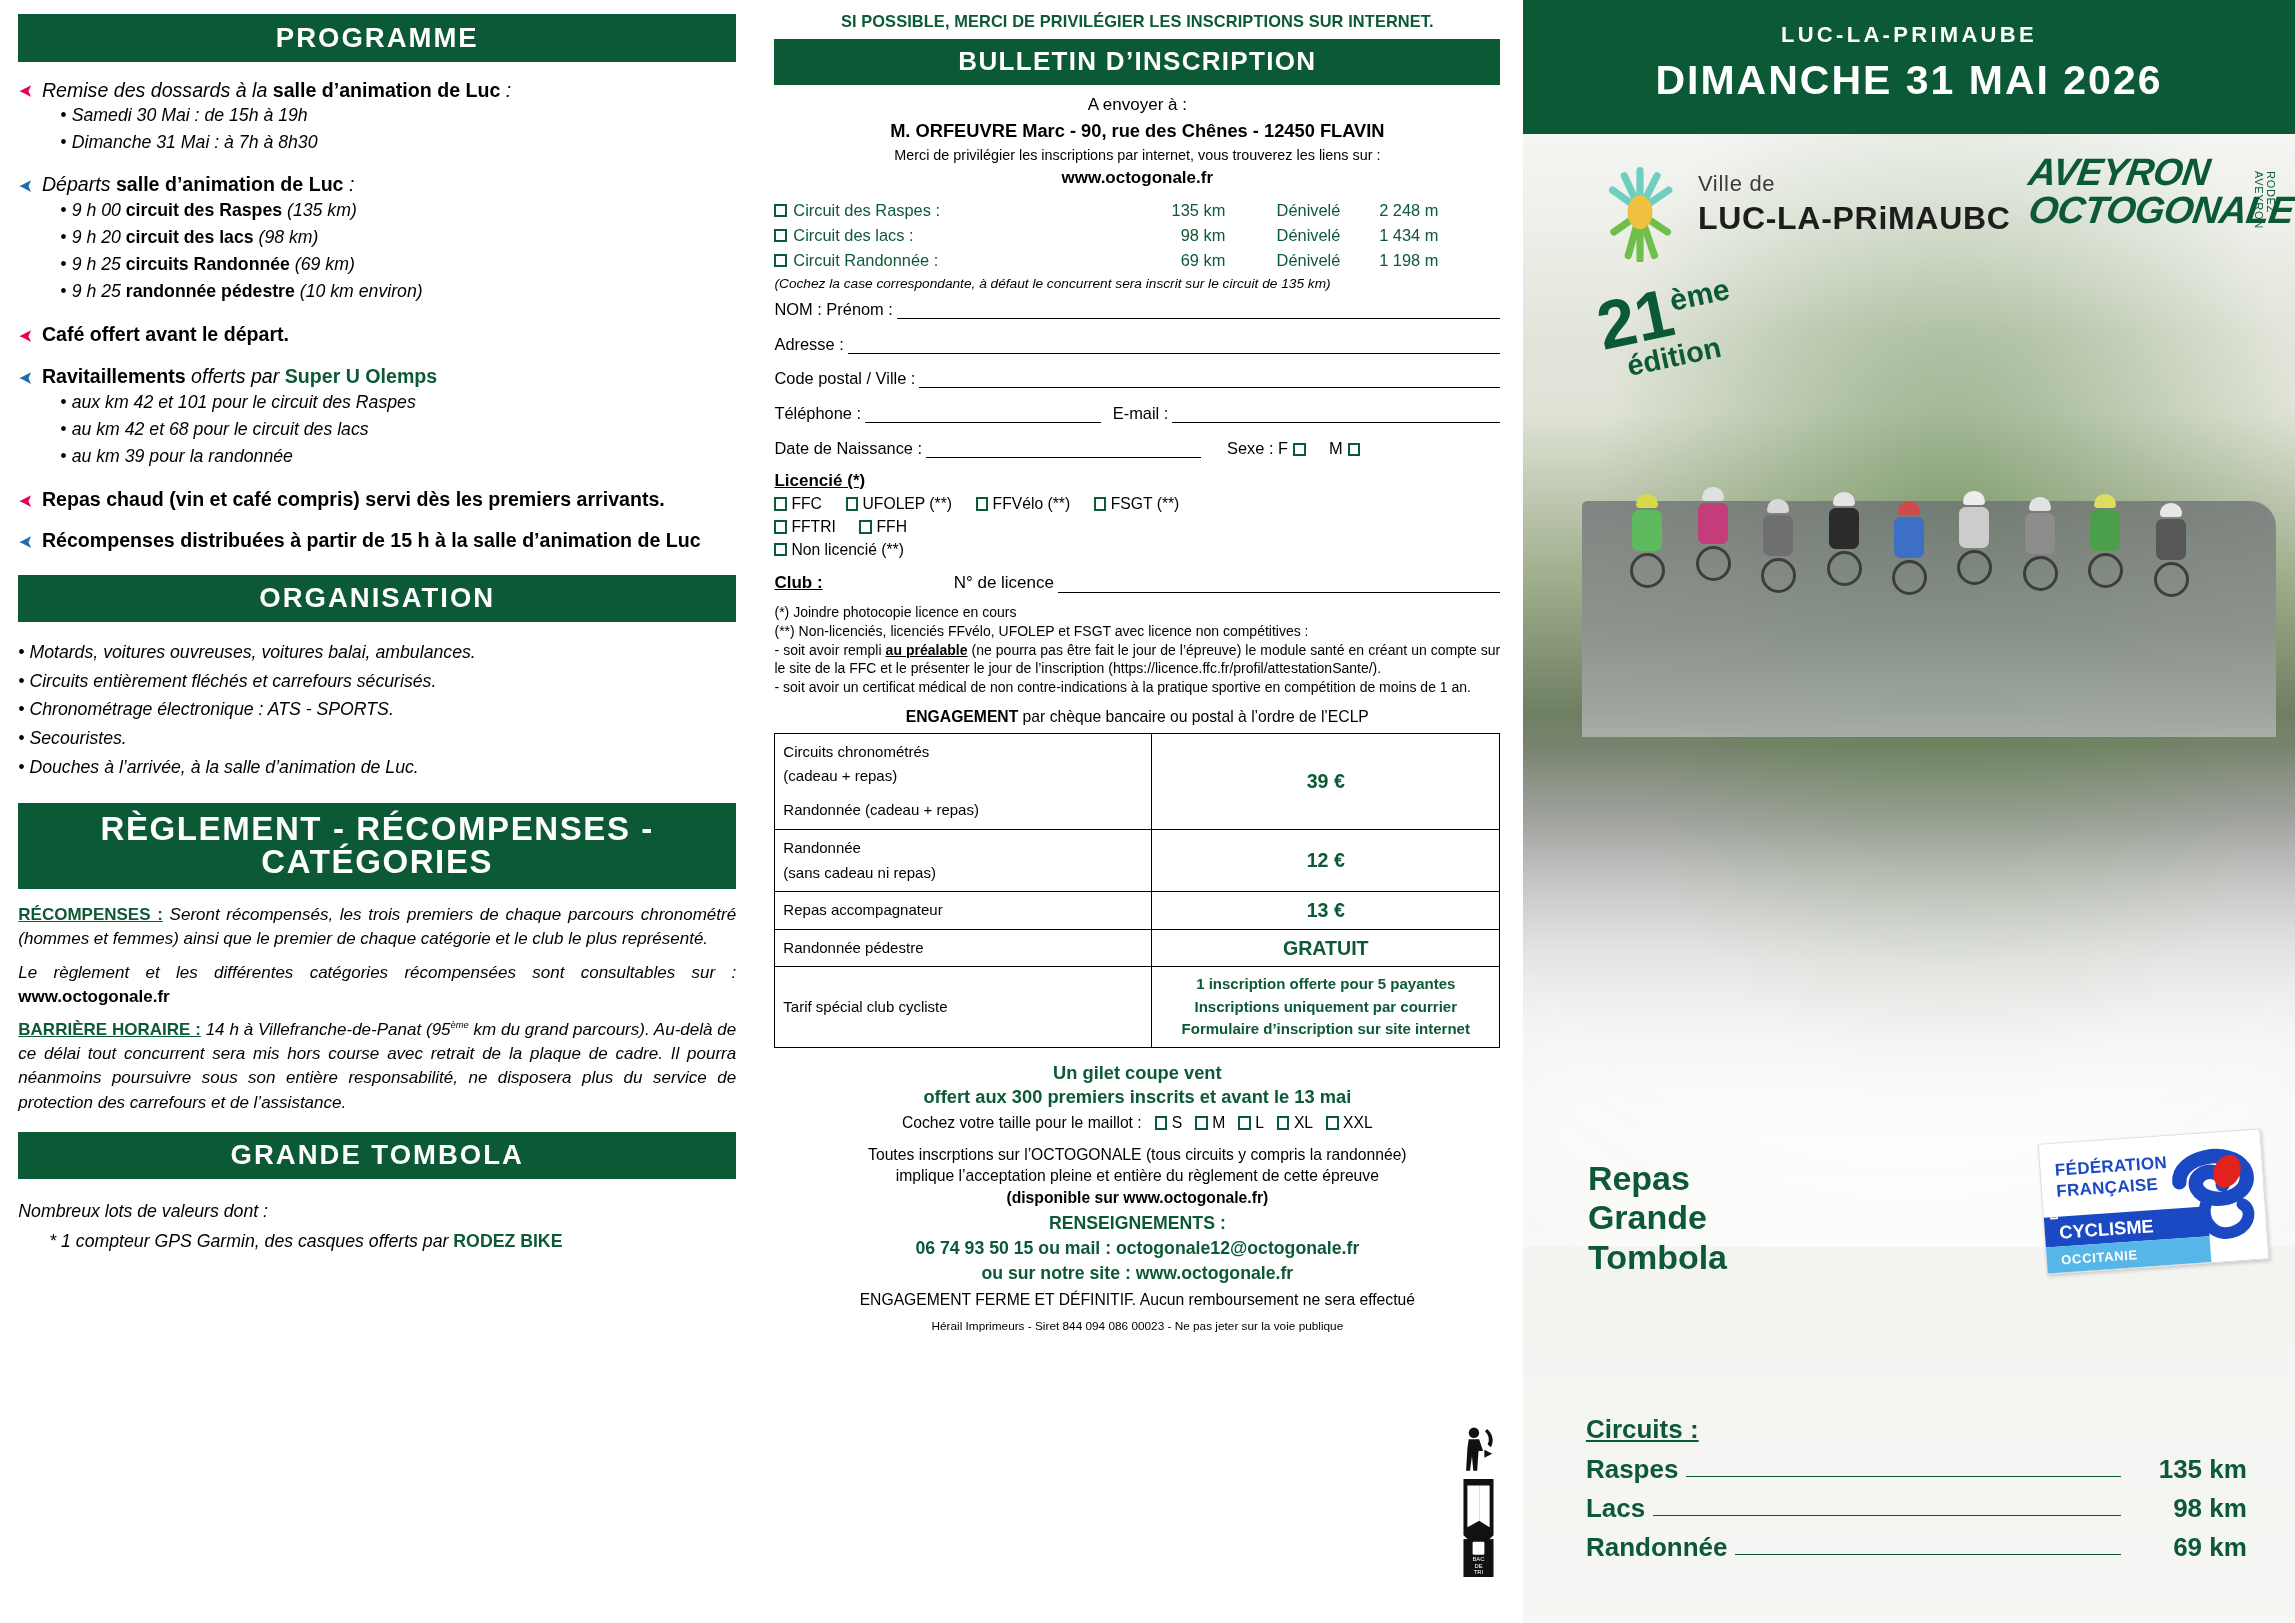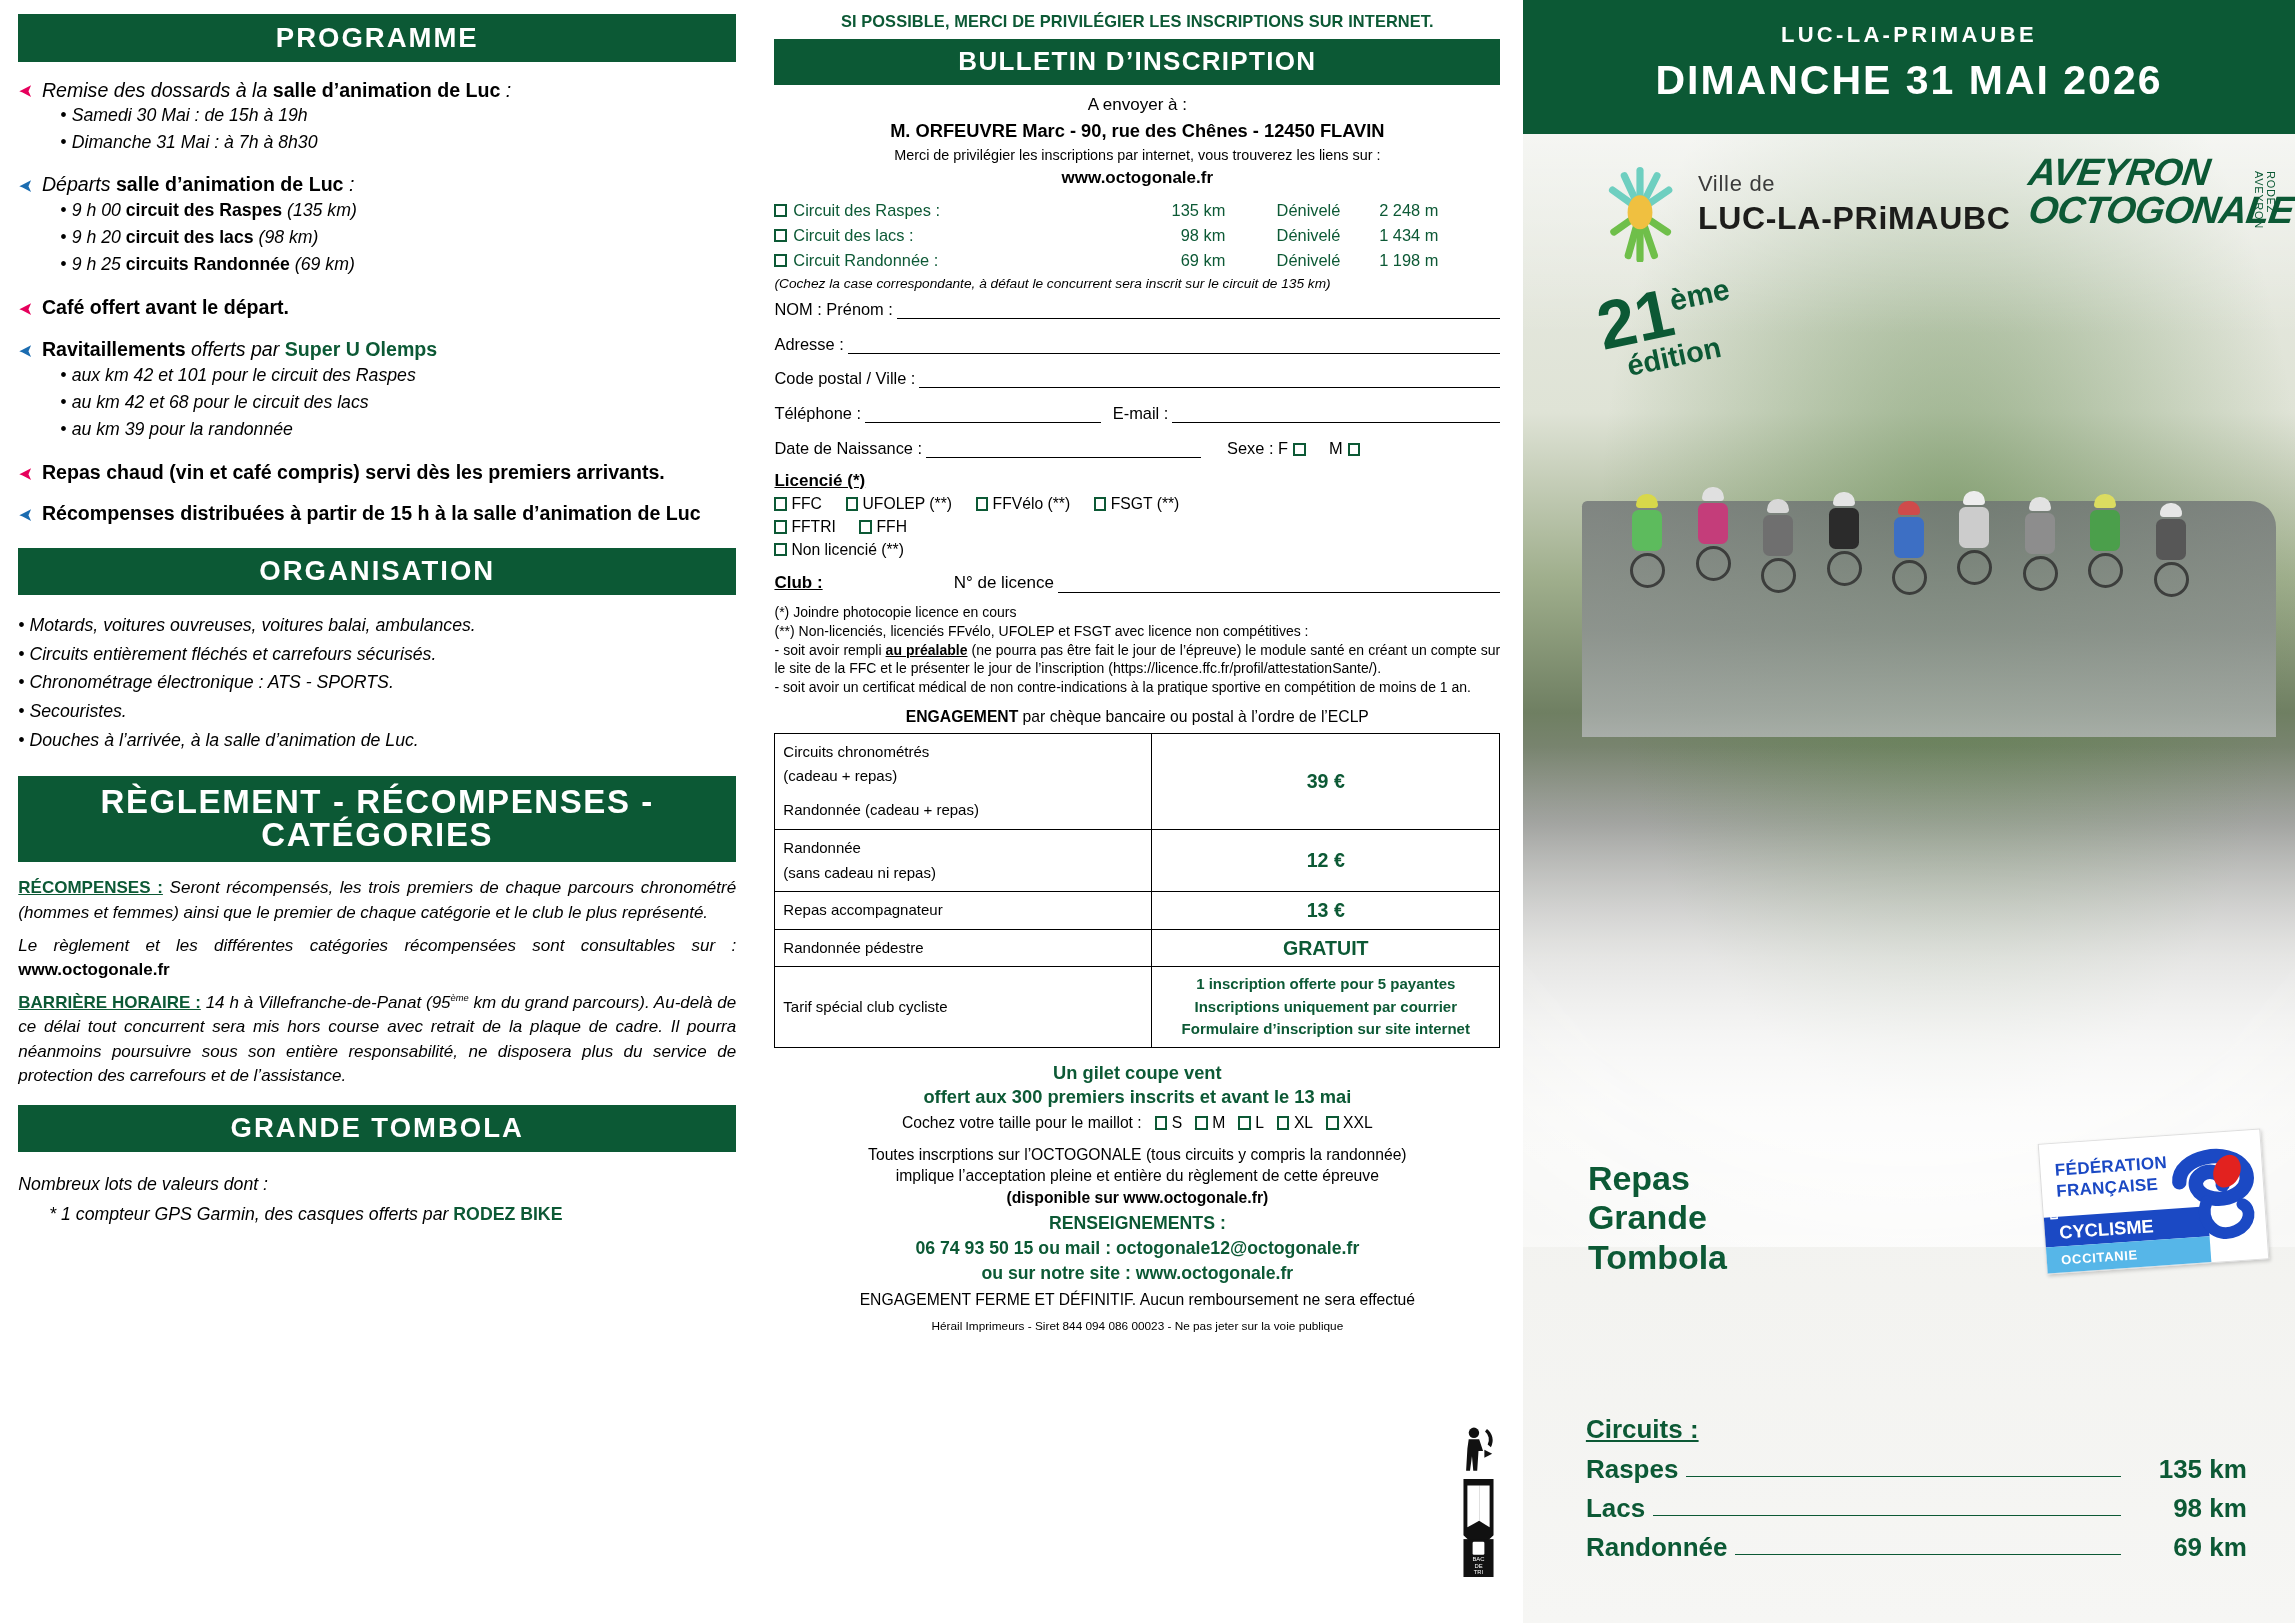--- a/index.html
+++ b/index.html
@@ -220,20 +220,21 @@
             </svg>
         </span>
         <div class="prog-head">
           <span>Départs </span><b>salle d’animation de Luc</b><span> :</span>
         </div>
       </div>
       <div class="sub-list">
         <div class="sub-li"><span class="dot">•</span><span>9 h 00 </span><b>circuit des Raspes</b><span> (135 km)</span></div>
         <div class="sub-li"><span class="dot">•</span><span>9 h 20 </span><b>circuit des lacs</b><span> (98 km)</span></div>
         <div class="sub-li"><span class="dot">•</span><span>9 h 25 </span><b>circuits Randonnée</b><span> (69 km)</span></div>
+        <div class="sub-li"><span class="dot">•</span><span>9 h 25 </span><b>randonnée pédestre</b><span> (10 km environ)</span></div>
       </div>
 
       <div class="prog-item" style="margin-top:18.3px">
         <span class="bullet-arrow">
           <svg width="14.4" height="14.4" viewBox="0 0 22 22">
               <path d="M20 2 L6 9 L2 11 L7 13 L20 20 L16 11 Z" fill="#e6005c"></path>
             </svg>
         </span>
         <div class="prog-head allbold">Café offert avant le départ.</div>
       </div>

